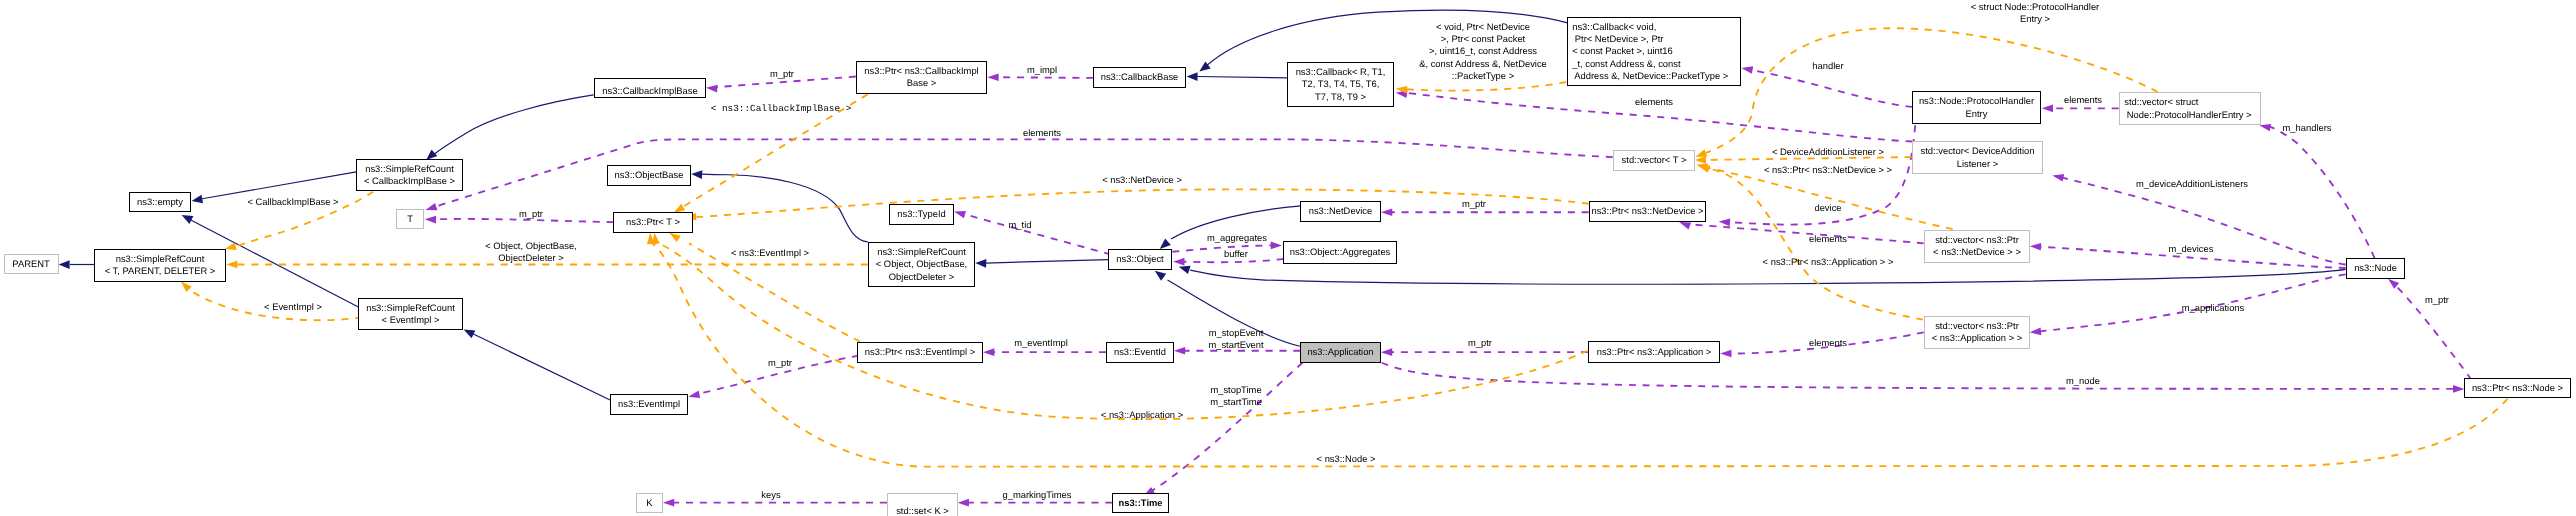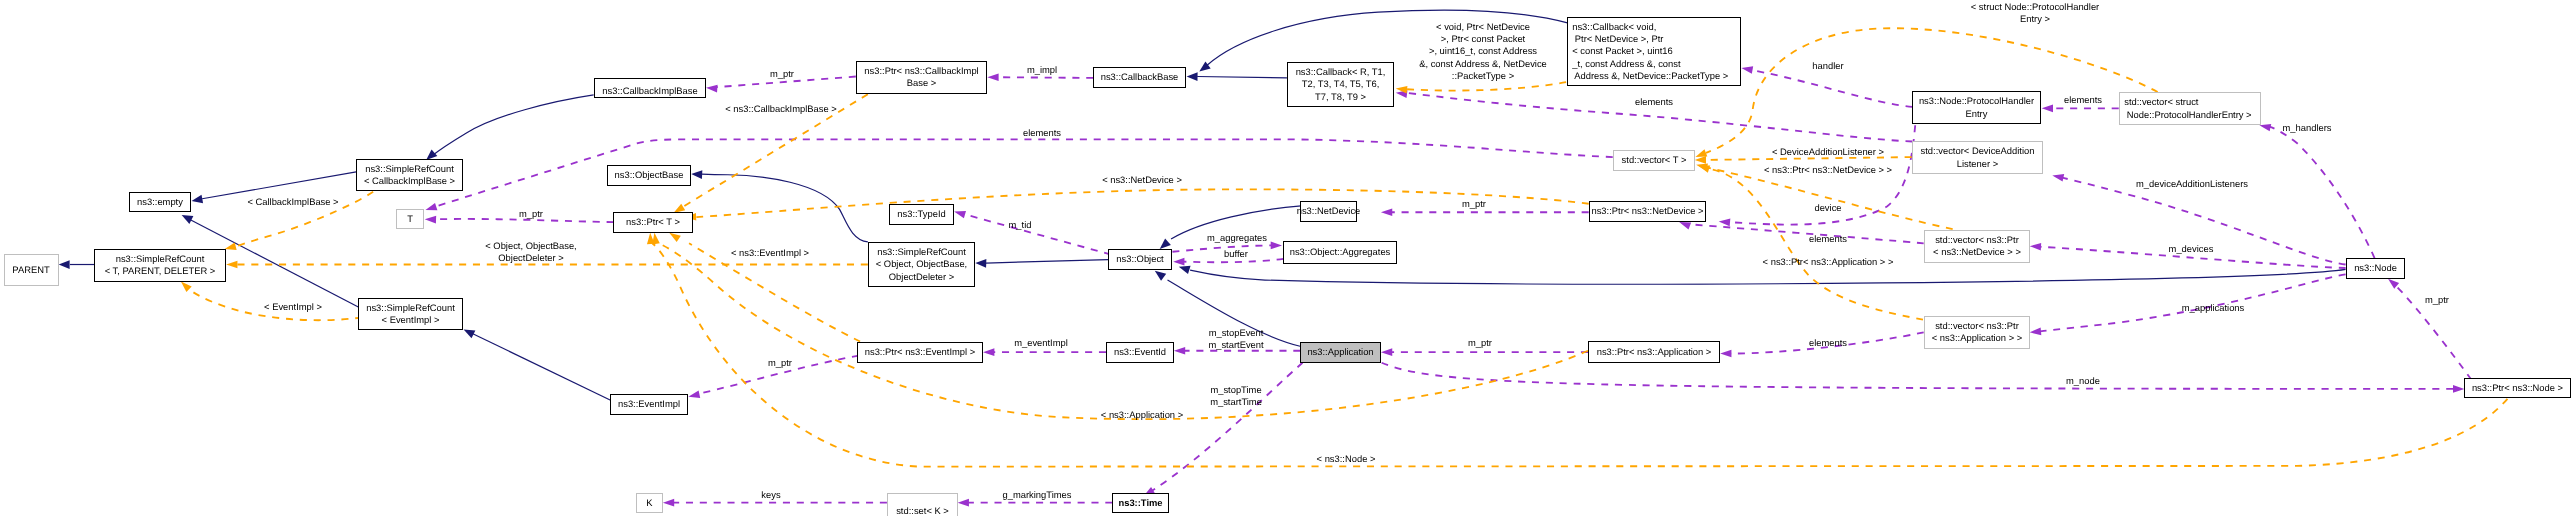--- a/index.html
+++ b/index.html
@@ -152,52 +152,52 @@
     <div class="elab" style="left: 1828px; top: 343px;"><span style="display: block;">elements</span></div>
     <div class="elab" style="left: 2307px; top: 128px;"><span style="display: block;">m_handlers</span></div>
     <div class="elab" style="left: 2192px; top: 184px;"><span style="display: block;">m_deviceAdditionListeners</span></div>
     <div class="elab" style="left: 2191px; top: 249px;"><span style="display: block;">m_devices</span></div>
     <div class="elab" style="left: 2191px; top: 308px; padding-left: 44px;"><span style="display: block;">m_applications</span></div>
     <div class="elab" style="left: 2437px; top: 300px;"><span style="display: block;">m_ptr</span></div>
     <div class="elab" style="left: 2083px; top: 381px;"><span style="display: block;">m_node</span></div>
     <div class="elab" style="left: 293px; top: 202px;"><span style="display: block;">&lt; CallbackImplBase &gt;</span></div>
     <div class="elab" style="left: 293px; top: 307px;"><span style="display: block;">&lt; EventImpl &gt;</span></div>
     <div class="elab" style="left: 531px; top: 252px;"><span style="display: block;">&lt; Object, ObjectBase,</span><span style="display: block;">ObjectDeleter &gt;</span></div>
-    <div class="elab" style="left: 781px; top: 109px;"><span style="display: block;">&lt; ns3::CallbackImplBase &gt;</span></div>
+    <div class="elab" style="left: 781px; top: 109px;"><span style="display: block; font-family: Liberation Mono, monospace;">&lt; ns3::CallbackImplBase &gt;</span></div>
     <div class="elab" style="left: 770px; top: 253px;"><span style="display: block;">&lt; ns3::EventImpl &gt;</span></div>
     <div class="elab" style="left: 1142px; top: 415px;"><span style="display: block;">&lt; ns3::Application &gt;</span></div>
     <div class="elab" style="left: 1346px; top: 459px;"><span style="display: block;">&lt; ns3::Node &gt;</span></div>
     <div class="elab" style="left: 1483px; top: 52px;"><span style="display: block;">&lt; void, Ptr&lt; NetDevice</span><span style="display: block;">&gt;, Ptr&lt; const Packet</span><span style="display: block;">&gt;, uint16_t, const Address</span><span style="display: block;">&amp;, const Address &amp;, NetDevice</span><span style="display: block;">::PacketType &gt;</span></div>
     <div class="elab" style="left: 1142px; top: 180px;"><span style="display: block;">&lt; ns3::NetDevice &gt;</span></div>
     <div class="elab" style="left: 1828px; top: 152px;"><span style="display: block;">&lt; DeviceAdditionListener &gt;</span></div>
     <div class="elab" style="left: 1828px; top: 170px;"><span style="display: block;">&lt; ns3::Ptr&lt; ns3::NetDevice &gt; &gt;</span></div>
     <div class="elab" style="left: 1828px; top: 262px;"><span style="display: block;">&lt; ns3::Ptr&lt; ns3::Application &gt; &gt;</span></div>
     <div class="elab" style="left: 2035px; top: 12.7px;"><span style="display: block;">&lt; struct Node::ProtocolHandler</span><span style="display: block;">Entry &gt;</span></div>
-    <div class="nb tmpl" style="left: 3.5px; top: 254px; width: 55px; height: 32px;"><span>PARENT</span></div>
+    <div class="nb tmpl" style="left: 3.5px; top: 254px; width: 55px; height: 20px;"><span>PARENT</span></div>
     <div class="nb cls" style="left: 94px; top: 249px; width: 132px; height: 32.5px;"><span>ns3::SimpleRefCount</span><span>&lt; T, PARENT, DELETER &gt;</span></div>
     <div class="nb cls" style="left: 129px; top: 192px; width: 62px; height: 20px;"><span>ns3::empty</span></div>
     <div class="nb cls" style="left: 356px; top: 159px; width: 107px; height: 32px;"><span>ns3::SimpleRefCount</span><span>&lt; CallbackImplBase &gt;</span></div>
     <div class="nb cls" style="left: 358px; top: 298px; width: 105px; height: 32px;"><span>ns3::SimpleRefCount</span><span>&lt; EventImpl &gt;</span></div>
     <div class="nb tmpl" style="left: 396px; top: 209px; width: 28px; height: 20px;"><span>T</span></div>
     <div class="nb cls" style="left: 594px; top: 78px; width: 112px; height: 20px; justify-content: flex-end;"><span>ns3::CallbackImplBase</span></div>
     <div class="nb cls" style="left: 607px; top: 165px; width: 84px; height: 20.5px;"><span>ns3::ObjectBase</span></div>
     <div class="nb cls" style="left: 613px; top: 212px; width: 80px; height: 20.5px;"><span>ns3::Ptr&lt; T &gt;</span></div>
     <div class="nb cls" style="left: 610px; top: 394px; width: 78px; height: 20.5px;"><span>ns3::EventImpl</span></div>
     <div class="nb tmpl" style="left: 636px; top: 493px; width: 27px; height: 20px;"><span>K</span></div>
     <div class="nb cls" style="left: 856px; top: 61px; width: 131px; height: 32.5px;"><span>ns3::Ptr&lt; ns3::CallbackImpl</span><span>Base &gt;</span></div>
     <div class="nb cls" style="left: 889px; top: 204px; width: 65px; height: 20.5px;"><span>ns3::TypeId</span></div>
     <div class="nb cls" style="left: 868px; top: 242px; width: 107px; height: 45px;"><span>ns3::SimpleRefCount</span><span>&lt; Object, ObjectBase,</span><span>ObjectDeleter &gt;</span></div>
     <div class="nb cls" style="left: 857px; top: 342px; width: 126px; height: 21px;"><span>ns3::Ptr&lt; ns3::EventImpl &gt;</span></div>
     <div class="nb tmpl" style="left: 887px; top: 493px; width: 71px; height: 36px;"><span>std::set&lt; K &gt;</span></div>
     <div class="nb cls" style="left: 1093px; top: 67px; width: 93px; height: 21px;"><span>ns3::CallbackBase</span></div>
     <div class="nb cls" style="left: 1108px; top: 249px; width: 64px; height: 20.5px;"><span>ns3::Object</span></div>
     <div class="nb cls" style="left: 1106px; top: 342px; width: 68px; height: 20.5px;"><span>ns3::EventId</span></div>
     <div class="nb cls" style="left: 1112px; top: 493px; width: 57px; height: 20px; font-weight: bold;"><span>ns3::Time</span></div>
     <div class="nb cls" style="left: 1287px; top: 62px; width: 107px; height: 45px;"><span>ns3::Callback&lt; R, T1,</span><span>T2, T3, T4, T5, T6,</span><span>T7, T8, T9 &gt;</span></div>
-    <div class="nb cls" style="left: 1300px; top: 201px; width: 57px; height: 20.5px;"><span>ns3::NetDevice</span></div>
+    <div class="nb cls" style="left: 1300px; top: 201px; width: 81px; height: 20.5px;"><span>ns3::NetDevice</span></div>
     <div class="nb cls" style="left: 1283px; top: 241px; width: 114px; height: 23px;"><span>ns3::Object::Aggregates</span></div>
     <div class="nb cls-hl" style="left: 1300px; top: 342px; width: 81px; height: 20.5px;"><span>ns3::Application</span></div>
     <div class="nb cls left" style="left: 1567px; top: 17px; width: 174px; height: 69px;"><span>ns3::Callback&lt; void,</span><span> Ptr&lt; NetDevice &gt;, Ptr</span><span>&lt; const Packet &gt;, uint16</span><span>_t, const Address &amp;, const</span><span> Address &amp;, NetDevice::PacketType &gt;</span></div>
     <div class="nb tmpl" style="left: 1613px; top: 150px; width: 82px; height: 20.5px;"><span>std::vector&lt; T &gt;</span></div>
     <div class="nb cls" style="left: 1589px; top: 201px; width: 117px; height: 21px;"><span>ns3::Ptr&lt; ns3::NetDevice &gt;</span></div>
     <div class="nb cls" style="left: 1588px; top: 341px; width: 132px; height: 22px;"><span>ns3::Ptr&lt; ns3::Application &gt;</span></div>
     <div class="nb cls-b" style="left: 1912px; top: 91px; width: 129px; height: 33px;"><span>ns3::Node::ProtocolHandler</span><span>Entry</span></div>
     <div class="nb tmpl" style="left: 1912px; top: 141px; width: 131px; height: 33px;"><span>std::vector&lt; DeviceAddition</span><span>Listener &gt;</span></div>
     <div class="nb tmpl" style="left: 1924px; top: 230px; width: 106px; height: 32.5px;"><span>std::vector&lt; ns3::Ptr</span><span>&lt; ns3::NetDevice &gt; &gt;</span></div>
     <div class="nb tmpl" style="left: 1924px; top: 316px; width: 106px; height: 32.5px;"><span>std::vector&lt; ns3::Ptr</span><span>&lt; ns3::Application &gt; &gt;</span></div>

